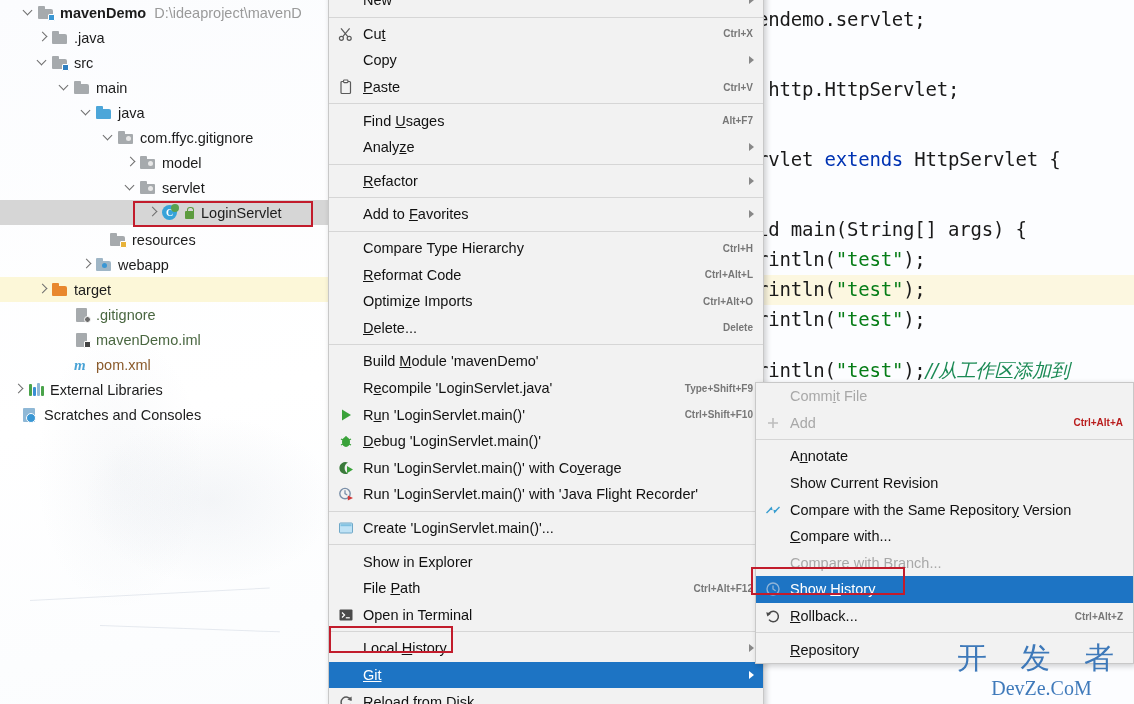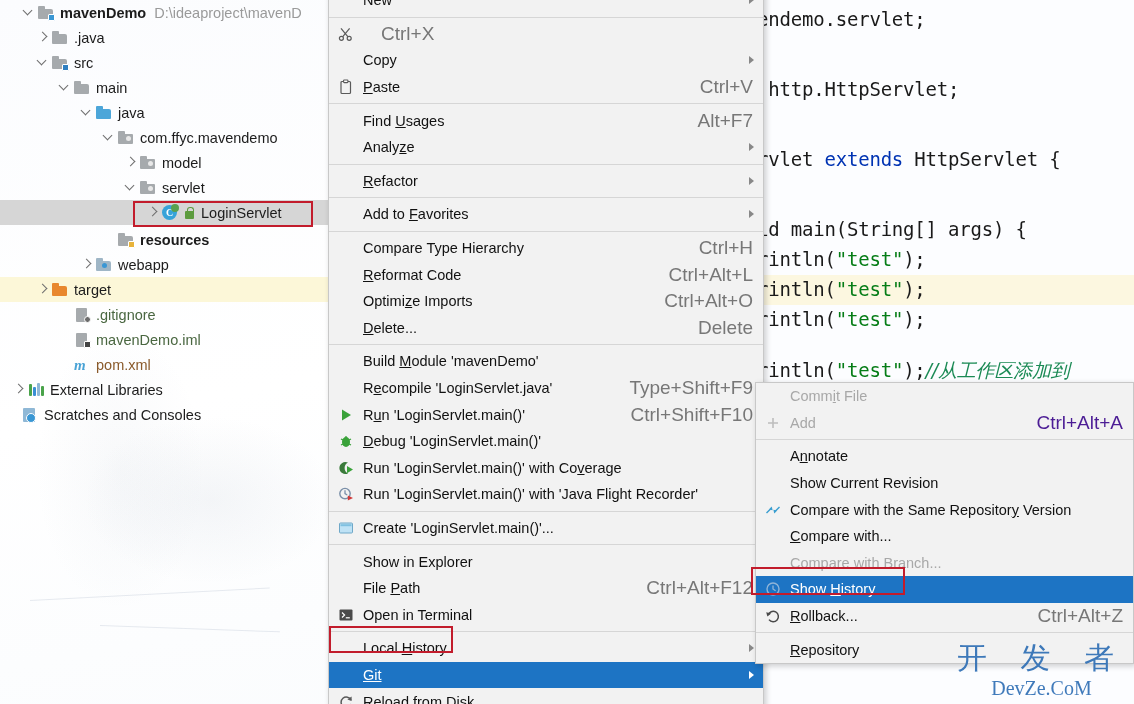--- a/index.html
+++ b/index.html
@@ -233,22 +233,22 @@
     display:flex;
     align-items:center;
     padding-left:34px;
     padding-right:10px;
     white-space:nowrap;
     cursor:default;
   }
   .mi.sel { background:#1d74c4; color:#fff; }
   .mi.disabled { color:#a8a8a8; }
   .mi .lbl { flex:1 1 auto; }
-  .mi .acc { color:#777; font-size:19px; margin-left:18px; }
-  .mi.disabled .acc { color:#4c1d95; }
+  .mi .acc { color:#777; font-size:10px; margin-left:18px;font-weight:bold; }
+  .mi.disabled .acc { color:#b91c1c; }
   .mi u { text-decoration: underline; }
 
   .sep {
     height:1px; background:#d6d6d6; margin:3px 0 3px 0;
   }
   .menu-arrow {
     position:absolute; right:9px; top:50%; margin-top:-4px;
     width:0; height:0;
     border-left:5px solid #888;
     border-top:4px solid transparent;
@@ -350,21 +350,21 @@
       <span class="ic folder folder-blue"></span>
       <span class="tree-label">java</span>
     </div>
 
     <div class="tree-row" style="top:125px; padding-left:22px;">
       <span style="width:80px;flex:0 0 80px;"></span>
       <span class="twisty d"></span>
       <span class="ic pkg">
           <span class="pkgdot"></span>
         </span>
-      <span class="tree-label">com.ffyc.mavendemo</span>
+      <span class="tree-label">com.ffyc.gitignore</span>
     </div>
 
     <div class="tree-row" style="top:150px; padding-left:22px;">
       <span style="width:102px;flex:0 0 102px;"></span>
       <span class="twisty r"></span>
       <span class="ic pkg">
           <span class="pkgdot"></span>
         </span>
       <span class="tree-label">model</span>
     </div>
@@ -382,21 +382,21 @@
       <span style="width:124px;flex:0 0 124px;"></span>
       <span class="twisty r"></span>
       <span class="ic cls">
           <span class="circ">C</span>
           <span class="arrow"></span>
         </span>
       <span class="ic lock"></span>
       <span class="tree-label">LoginServlet</span>
     </div>
 
-    <div class="tree-row" style="top:227px; padding-left:22px;font-weight:bold;">
+    <div class="tree-row" style="top:227px; padding-left:14px;">
       <span style="width:80px;flex:0 0 80px;"></span>
       <span class="twisty"></span>
       <span class="ic folder">
           <span class="badge yl"></span>
         </span>
       <span class="tree-label">resources</span>
     </div>
 
     <div class="tree-row" style="top:252px; padding-left:22px;">
       <span style="width:58px;flex:0 0 58px;"></span>
@@ -473,20 +473,21 @@
       <span class="mico">
         <svg width="16" height="16" viewBox="0 0 16 16">
             <g stroke="#5a5a5a" stroke-width="1.2" fill="none">
               <circle cx="3.4" cy="12.3" r="2"></circle>
               <circle cx="11.2" cy="12.3" r="2"></circle>
               <path d="M4.6 10.8 L11.6 2.3"></path>
               <path d="M10 10.8 L3 2.3"></path>
             </g>
           </svg>
       </span>
+      <span class="lbl">Cu<u>t</u></span>
       <span class="acc">Ctrl+X</span>
     </div>
 
     <div class="mi">
       <span class="lbl">Copy</span>
       <span class="menu-arrow"></span>
     </div>
 
     <div class="mi">
       <span class="mico">

